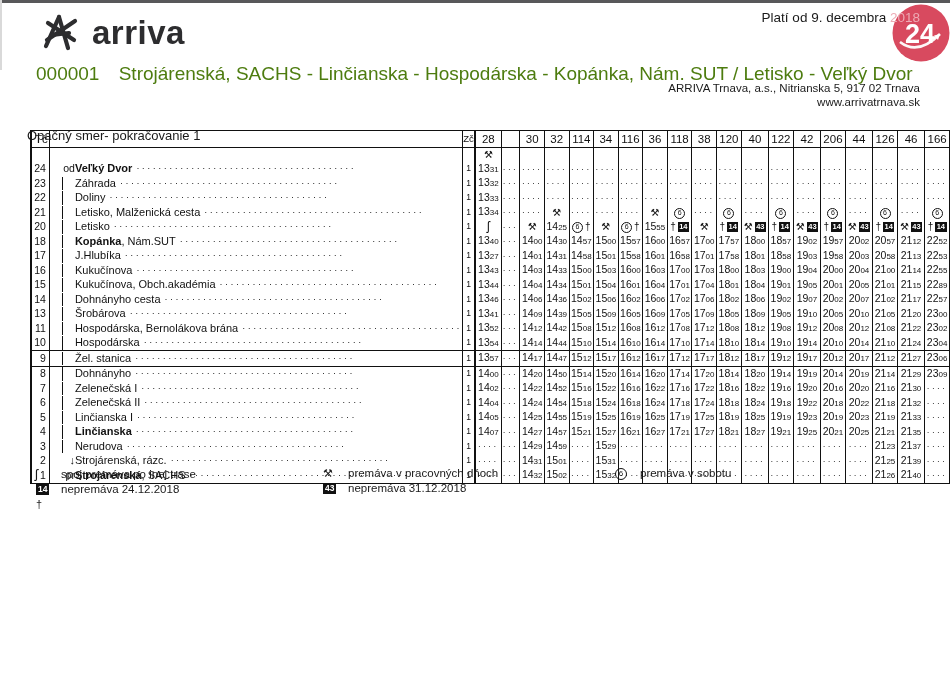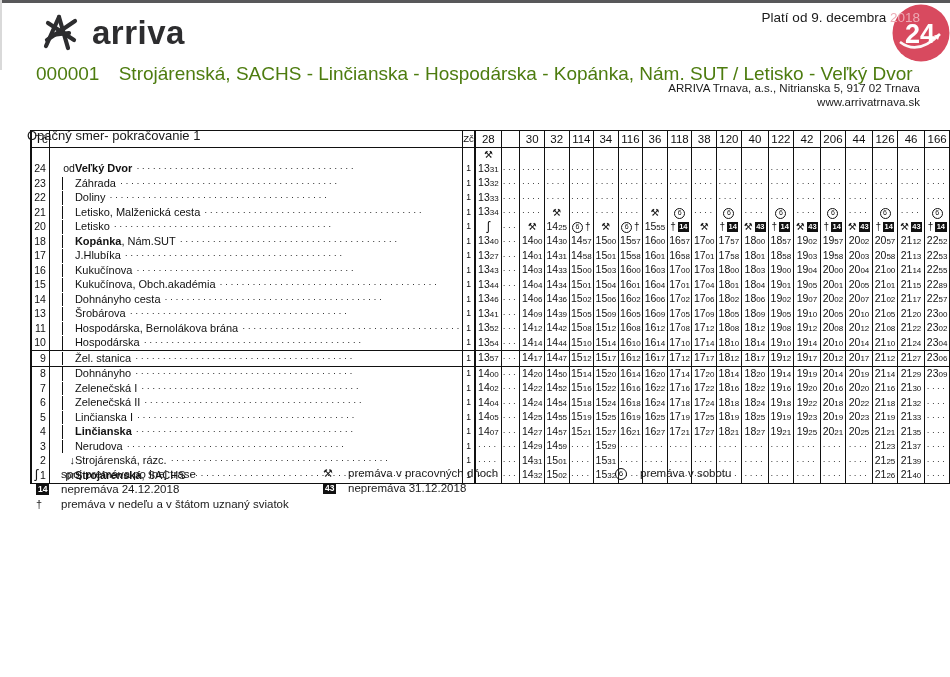--- a/index.html
+++ b/index.html
@@ -896,21 +896,20 @@
         <div class="li">
           <span class="ls"><span class="sflex">ʃ</span></span>
           <span class="lt">spoj premáva po inej trase</span>
         </div>
         <div class="li">
           <span class="ls"><span class="bdg">14</span></span>
           <span class="lt">nepremáva 24.12.2018</span>
         </div>
         <div class="li">
           <span class="ls"><span class="sym">†</span></span>
-          <span class="lt">premáva v nedeľu a v štátom uznaný sviatok</span>
         </div>
       </div>
       <div class="lgc lg2">
         <div class="li">
           <span class="ls"><span class="sym">⚒</span></span>
           <span class="lt">premáva v pracovných dňoch</span>
         </div>
         <div class="li">
           <span class="ls"><span class="bdg">43</span></span>
           <span class="lt">nepremáva 31.12.2018</span>

